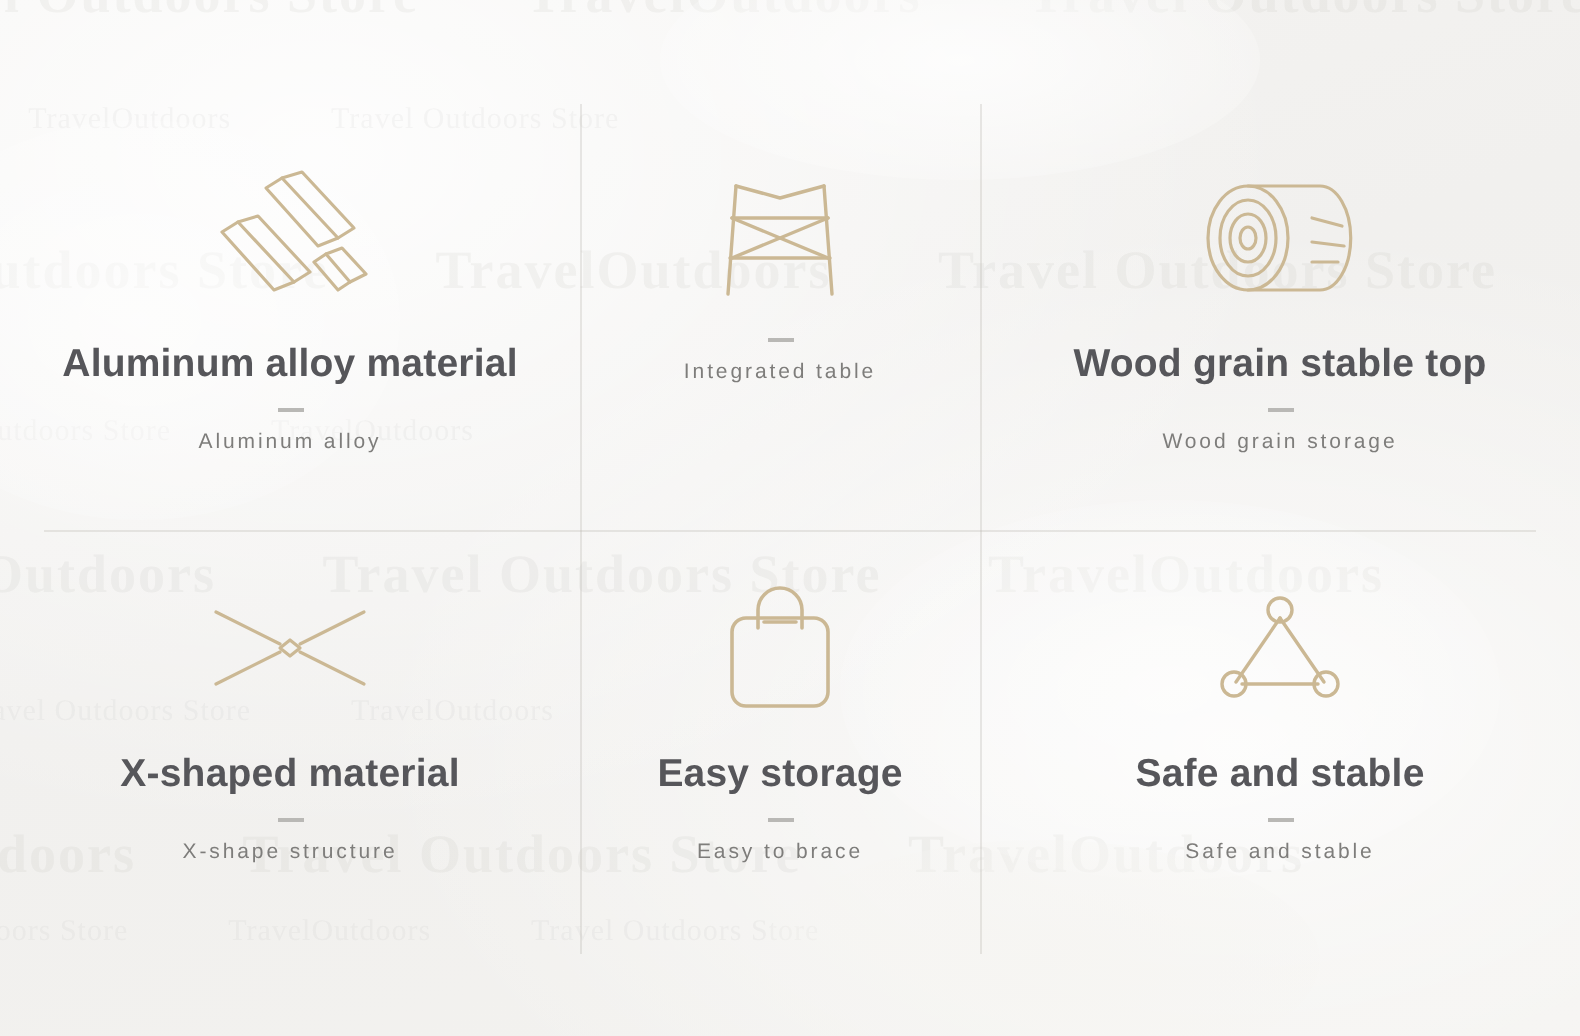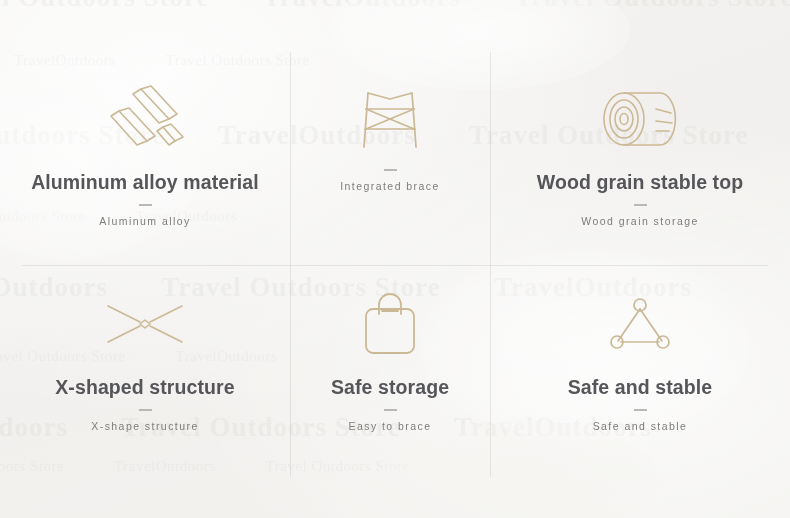--- a/index.html
+++ b/index.html
@@ -233,21 +233,21 @@
 
           <path d="M12 24 L60 24"></path>
 
           <path d="M11 44 L61 44"></path>
 
           <path d="M12 24 L60 44"></path>
           <path d="M60 24 L12 44"></path>
         </svg>
       </div>
       <div class="title-dash"></div>
-      <div class="feature-caption">Integrated brace</div>
+      <div class="feature-caption">Integrated table</div>
     </div>
 
     <div class="cell r1">
       <div class="icon-wrap">
         <svg width="84" height="64" viewBox="0 0 84 64" fill="none" stroke="#cbb894" stroke-width="1.6" stroke-linecap="round" stroke-linejoin="round">
 
           <path d="M26 6 L62 6 A13 22 0 0 1 62 58 L26 58"></path>
 
           <ellipse cx="26" cy="32" rx="20" ry="26"></ellipse>
           <ellipse cx="26" cy="32" rx="14" ry="19"></ellipse>
@@ -267,34 +267,34 @@
     <div class="cell r2">
       <div class="icon-wrap">
         <svg width="86" height="52" viewBox="0 0 86 52" fill="none" stroke="#cbb894" stroke-width="1.6" stroke-linecap="round" stroke-linejoin="round">
           <path d="M6 8 L38 24"></path>
           <path d="M48 28 L80 44"></path>
           <path d="M80 8 L48 24"></path>
           <path d="M38 28 L6 44"></path>
           <path d="M43 22 L48 26 L43 30 L38 26 Z"></path>
         </svg>
       </div>
-      <div class="feature-title">X-shaped structure</div>
+      <div class="feature-title">X-shaped material</div>
       <div class="title-dash"></div>
       <div class="feature-caption">X-shape structure</div>
     </div>
 
     <div class="cell r2">
       <div class="icon-wrap">
         <svg width="60" height="64" viewBox="0 0 60 64" fill="none" stroke="#cbb894" stroke-width="1.8" stroke-linecap="round" stroke-linejoin="round">
           <rect x="6" y="17" width="48" height="44" rx="7"></rect>
           <path d="M19 22 L19 13 A11 11 0 0 1 41 13 L41 22"></path>
           <path d="M22 19 L38 19"></path>
         </svg>
       </div>
-      <div class="feature-title">Safe storage</div>
+      <div class="feature-title">Easy storage</div>
       <div class="title-dash"></div>
       <div class="feature-caption">Easy to brace</div>
     </div>
 
     <div class="cell r2">
       <div class="icon-wrap">
         <svg width="64" height="56" viewBox="0 0 64 56" fill="none" stroke="#cbb894" stroke-width="1.7" stroke-linecap="round" stroke-linejoin="round">
           <path d="M32 13 L54 45"></path>
           <path d="M32 13 L10 45"></path>
           <path d="M13 46 L51 46"></path>

